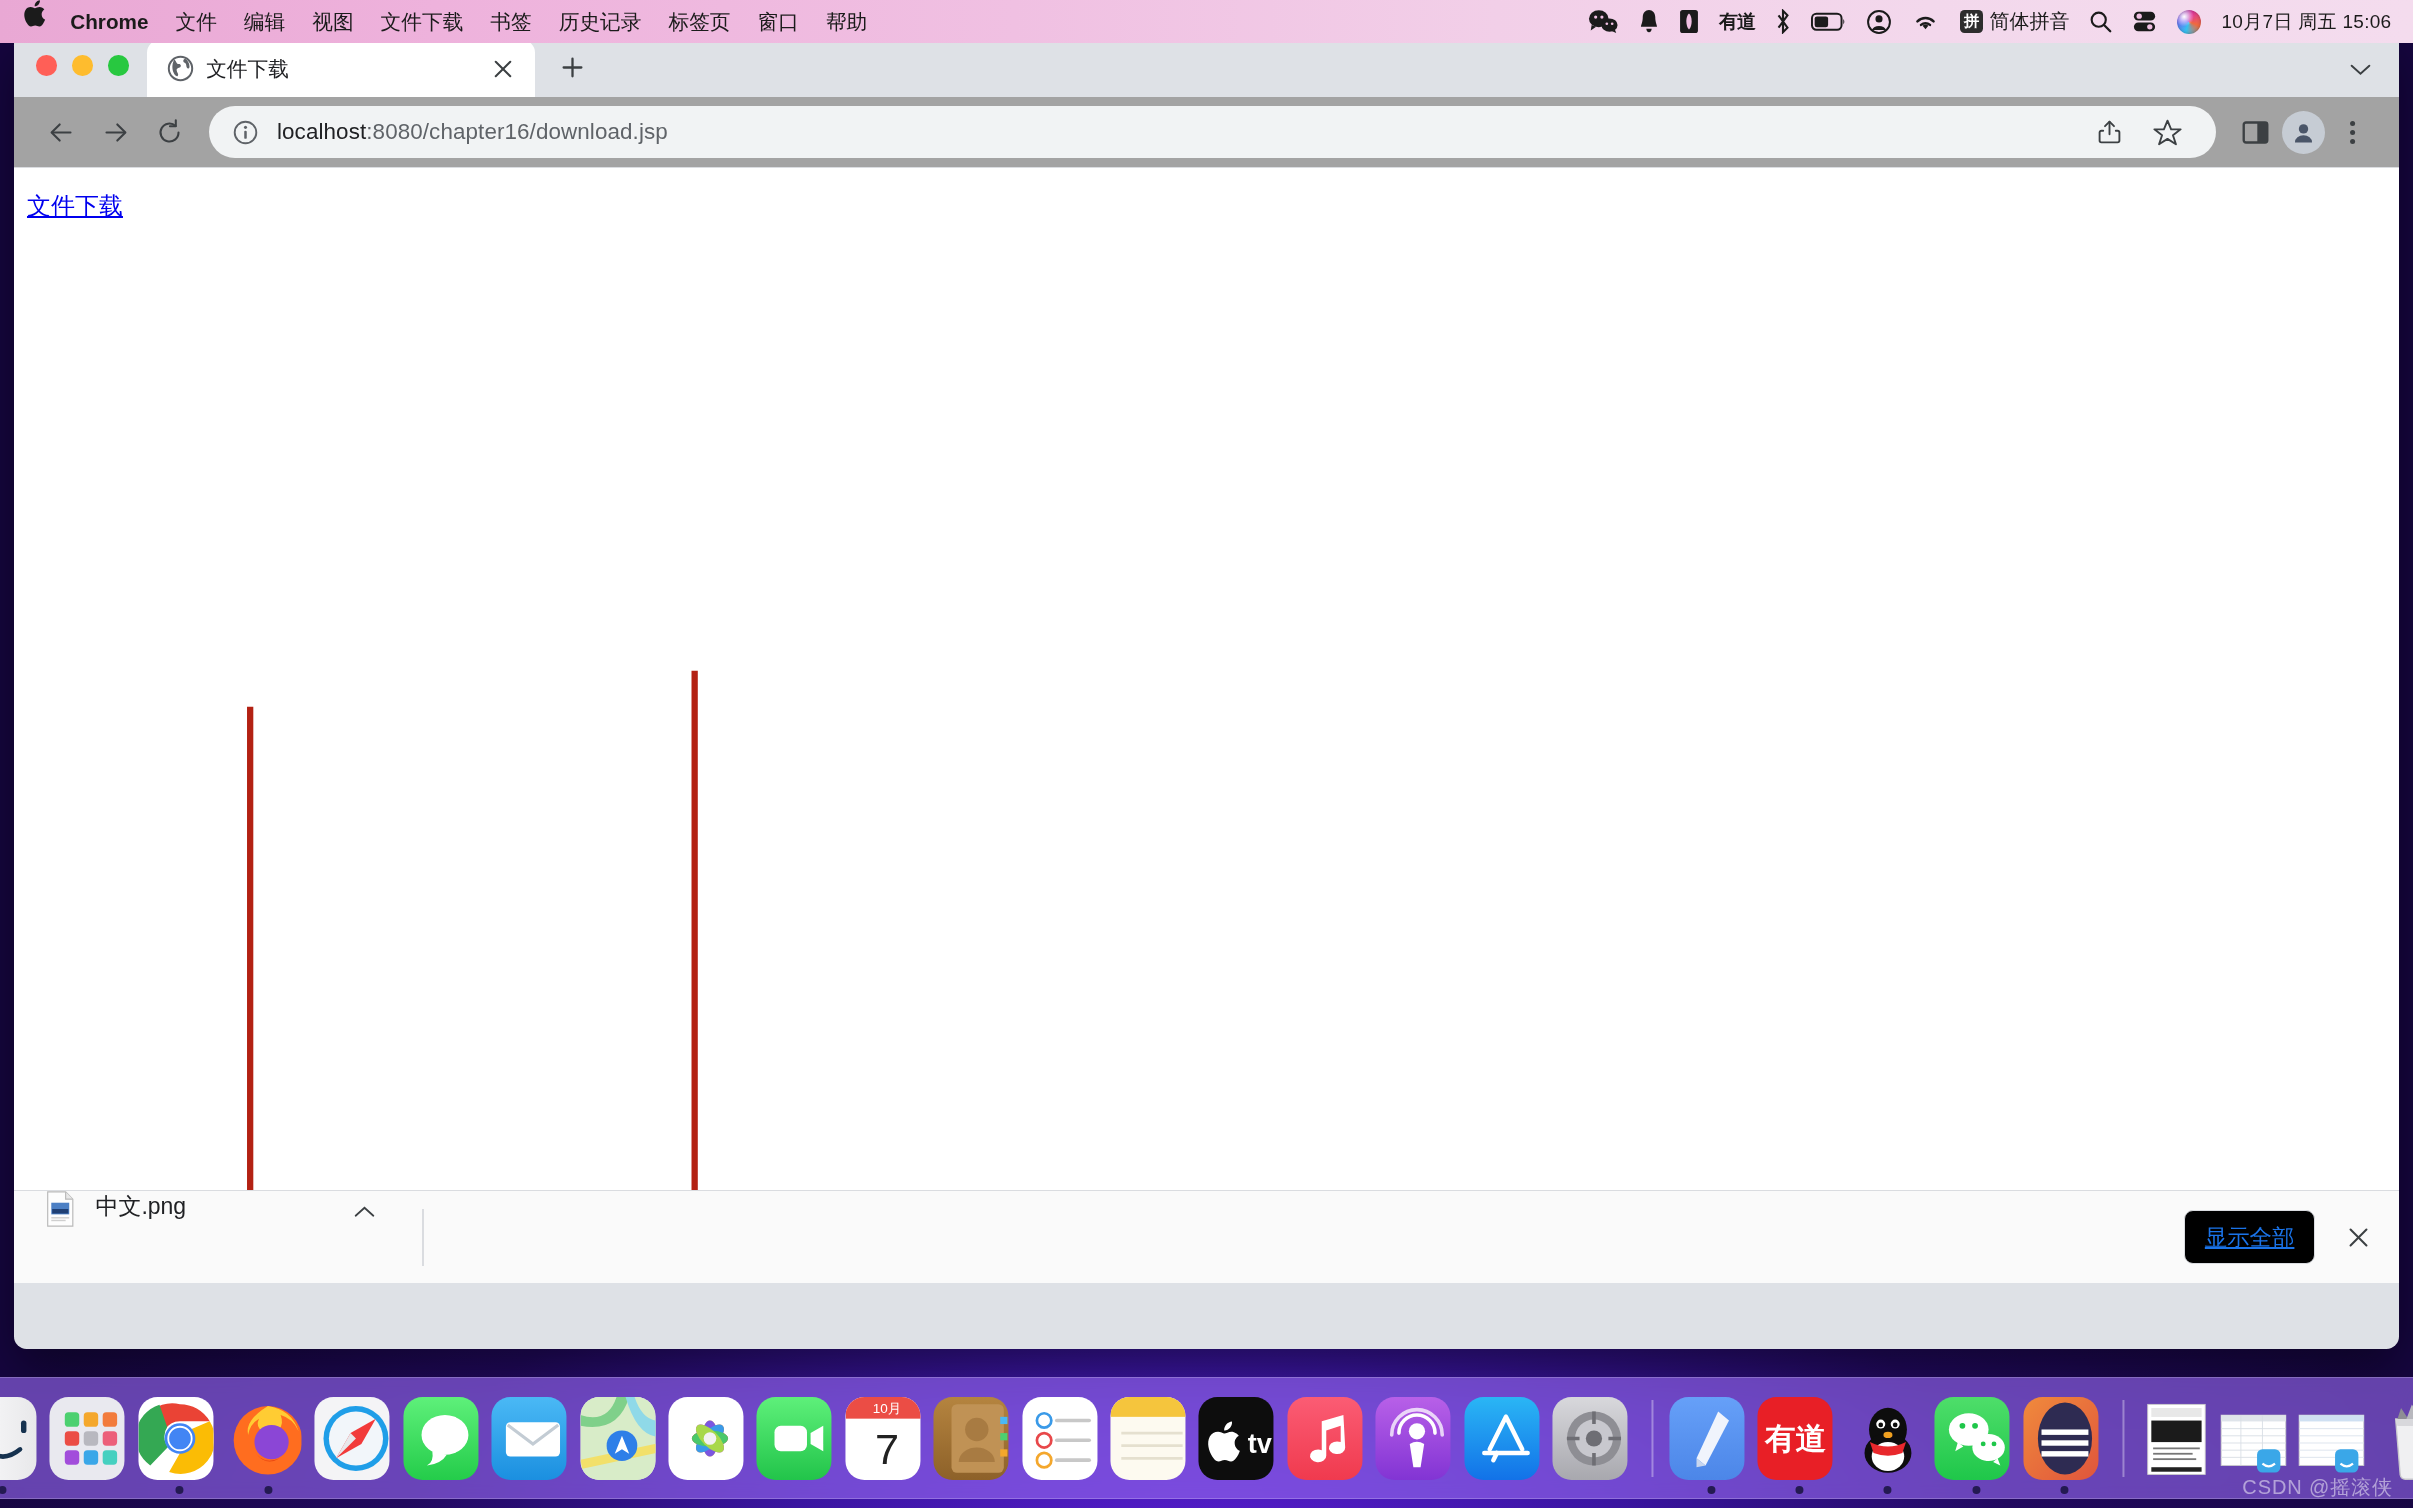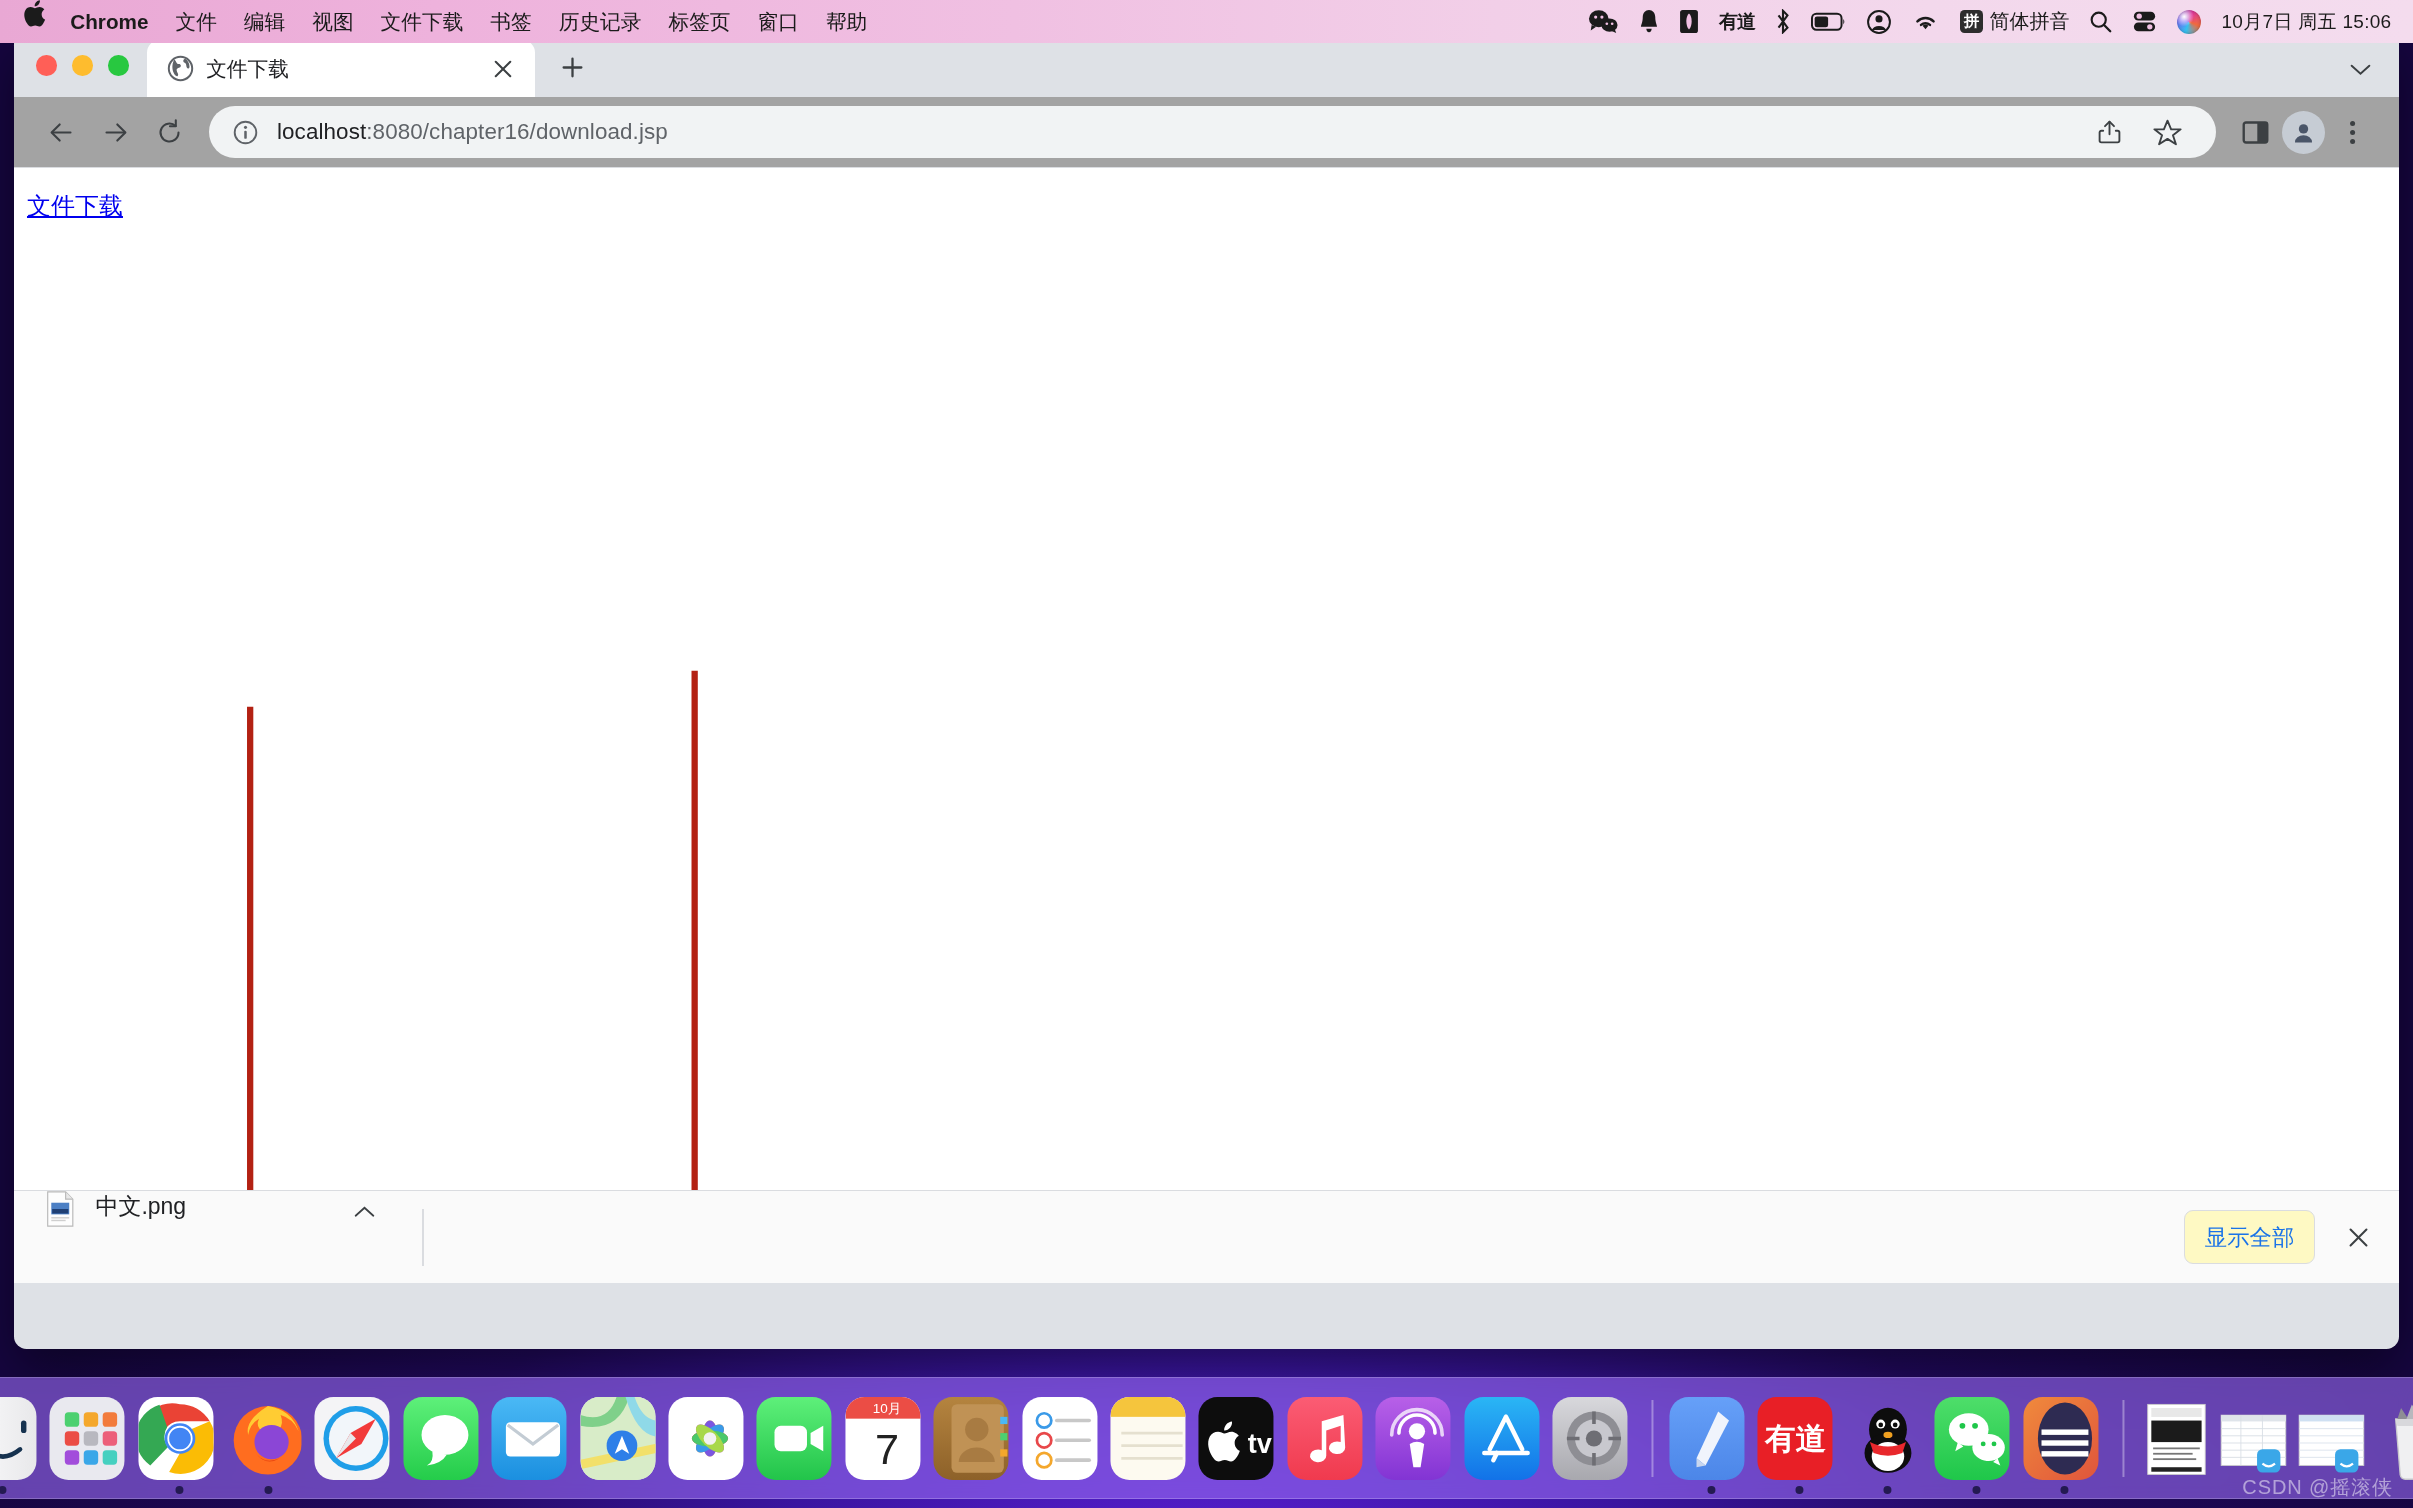--- a/index.html
+++ b/index.html
@@ -105,22 +105,22 @@
   }
   .dl-item { display:flex; height:100%; position:relative; }
   .dl-icon {
     width:30.5px; height:36px; flex:none; margin-right:20px;
   }
   .dl-name { font-size:23px; color:#202124; white-space:nowrap; }
   .dl-chevron { width:43px; height:43px; display:flex; align-items:center; justify-content:center; }
   .dl-sep { width:0.9px; height:57px; background:#dadce0; flex:none; }
   .shelf-right { margin-left:auto; display:flex; align-items:center; gap:23px; }
   .show-all {
-    border:0.9px solid #dadce0; border-radius:9px; background:#fef9c3;
-    color:#1a73e8; font-size:22.4px; padding:10.8px 20px; white-space:nowrap;
+    border:0.9px solid #dadce0; border-radius:9px; background:#000000;
+    color:#1a73e8; font-size:22.4px; padding:10.8px 20px; white-space:nowrap;text-decoration:underline;
   }
   .shelf-close { width:41px; height:41px; display:flex; align-items:center; justify-content:center; }
 
   
   #dock {
     position:absolute; left:50%; transform:translateX(-50%);
     bottom:9px; height:122px;
     background:rgba(150,105,240,.62);
     border:0.9px solid rgba(255,255,255,.22);
     border-radius:27px;

